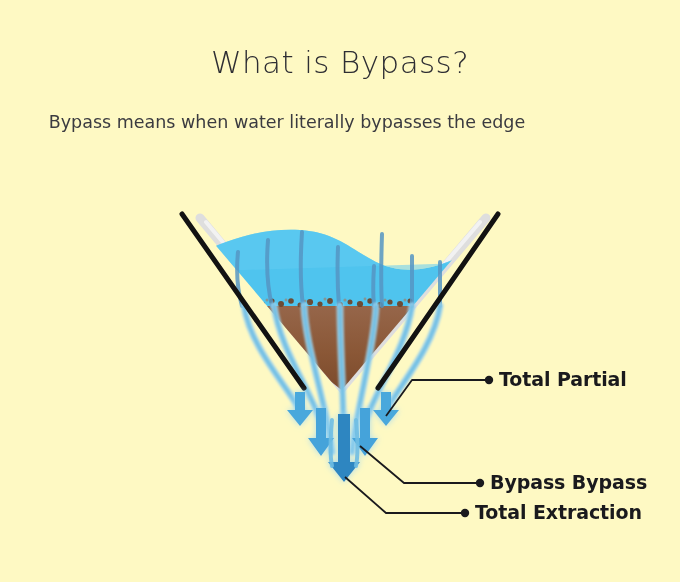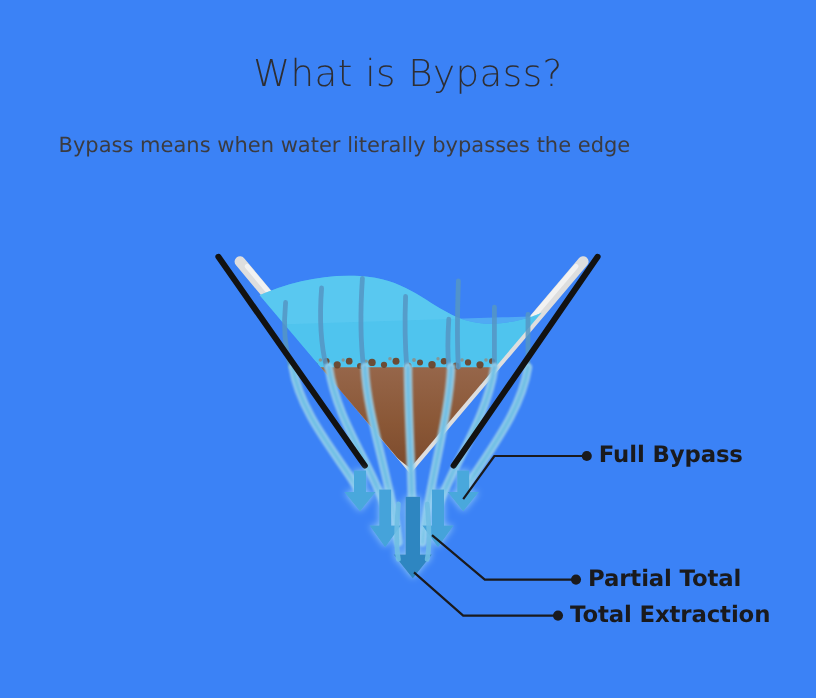--- a/index.html
+++ b/index.html
@@ -11,21 +11,21 @@
     width: 680px;
     height: 582px;
     overflow: hidden;
     font-family: "Liberation Sans", sans-serif;
     -webkit-font-smoothing: antialiased;
   }
   .page {
     position: relative;
     width: 680px;
     height: 582px;
-    background: #3b82f6;
+    background: #fef9c3;
   }
   .title {
     position: absolute;
     top: 44px;
     left: 0;
     width: 680px;
     text-align: center;
     font-family: "DejaVu Sans", sans-serif;
     font-size: 31px;
     font-weight: 300;
@@ -231,17 +231,17 @@
       <polyline points="360,446 404,483 478,483"></polyline>
       <polyline points="345,477 386,513 463,513"></polyline>
     </g>
     <g fill="#1a1a1d">
       <circle cx="489" cy="380" r="4.2"></circle>
       <circle cx="480" cy="483" r="4.2"></circle>
       <circle cx="465" cy="513" r="4.2"></circle>
     </g>
   </svg>
 
-  <div class="callout-label" id="label-total">Full Bypass</div>
-  <div class="callout-label" id="label-partial">Partial Total</div>
+  <div class="callout-label" id="label-total">Total Partial</div>
+  <div class="callout-label" id="label-partial">Bypass Bypass</div>
   <div class="callout-label" id="label-full">Total Extraction</div>
 
 </div>
 
 </body></html>

